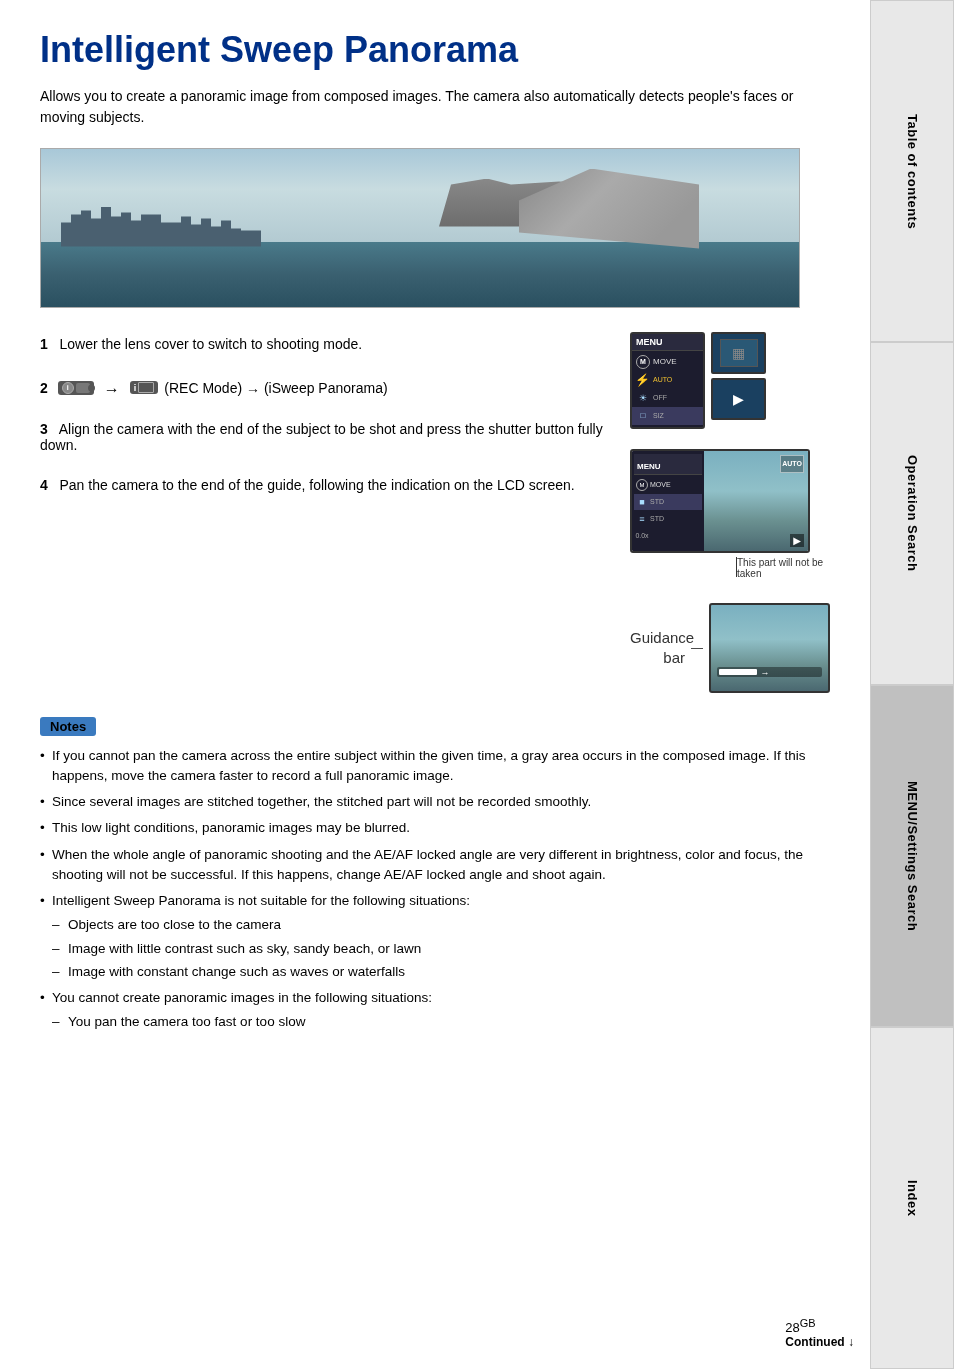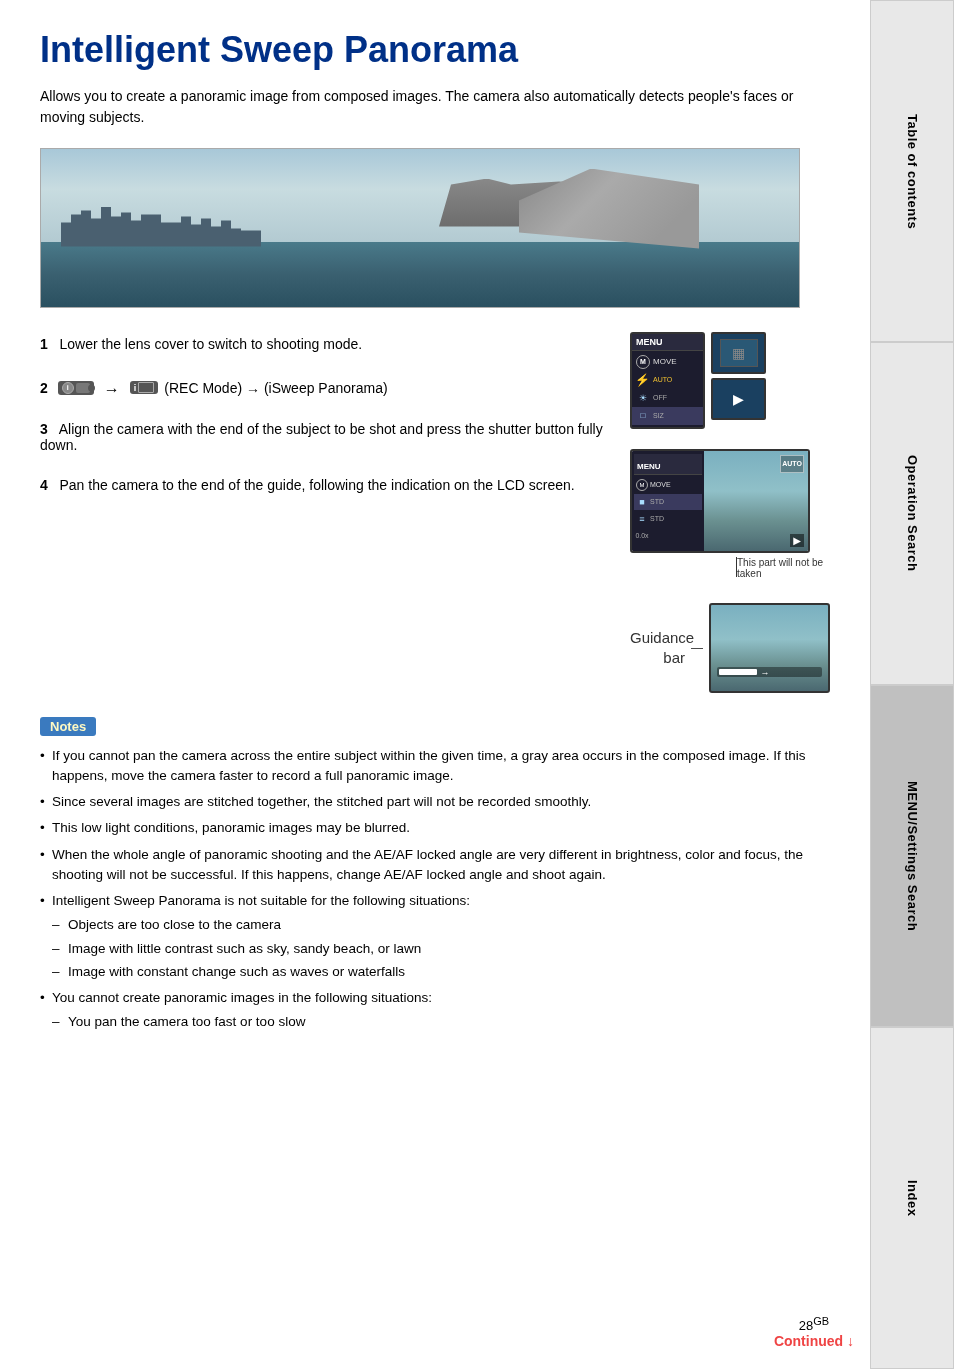--- a/index.html
+++ b/index.html
@@ -152,21 +152,21 @@
     }
 
     
     .notes-section {
       margin-top: 24px;
     }
 
     .notes-badge {
       display: inline-block;
       background: #3a7abf;
-      color: #fef9c3;
+      color: #000000;
       font-size: 13px;
       font-weight: bold;
       padding: 2px 10px;
       border-radius: 3px;
       margin-bottom: 10px;
     }
 
     .notes-list {
       list-style: none;
       padding: 0;
@@ -205,28 +205,28 @@
       content: '–';
       position: absolute;
       left: 0;
     }
 
     
     .page-footer {
       position: absolute;
       bottom: 20px;
       right: 100px;
-      text-align: center;
+      text-align: left;
       font-size: 13px;
     }
 
     .continued {
-      color: #ef4444;
-      font-weight: bold;
-      font-size: 14px;
+      color: #000000;
+      font-weight: bold;
+      font-size: 12px;
       display: block;
     }
   </style>
 </head>
 <body>
 
 <div class="page-container">
 
   <div class="main-content">
 

